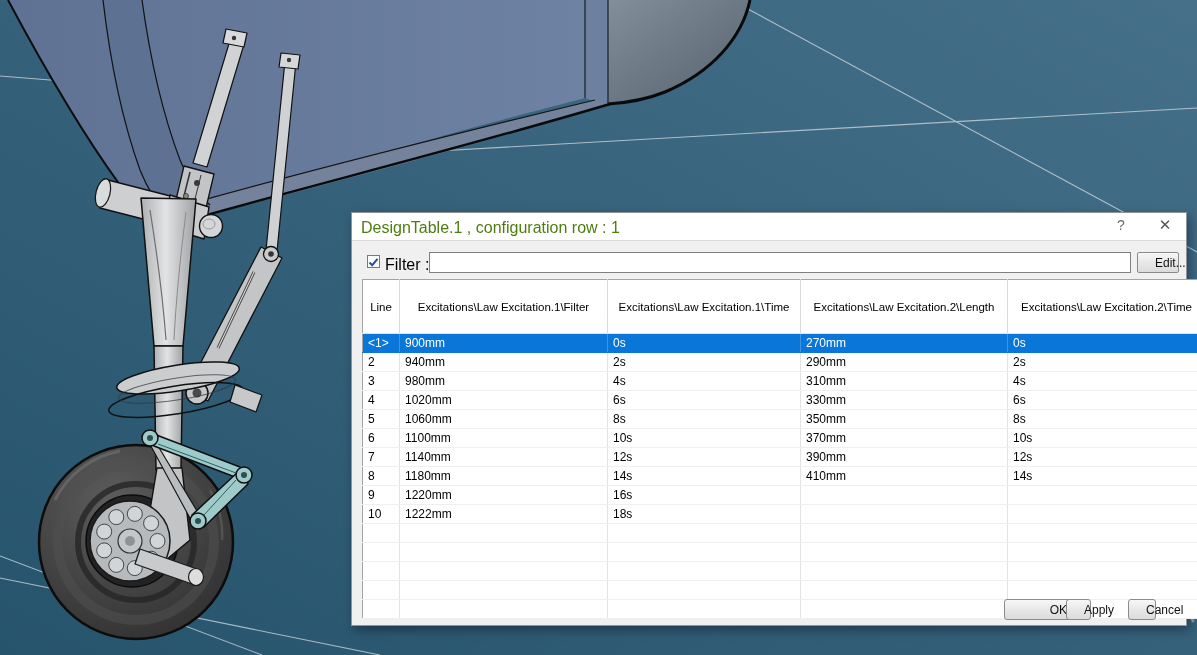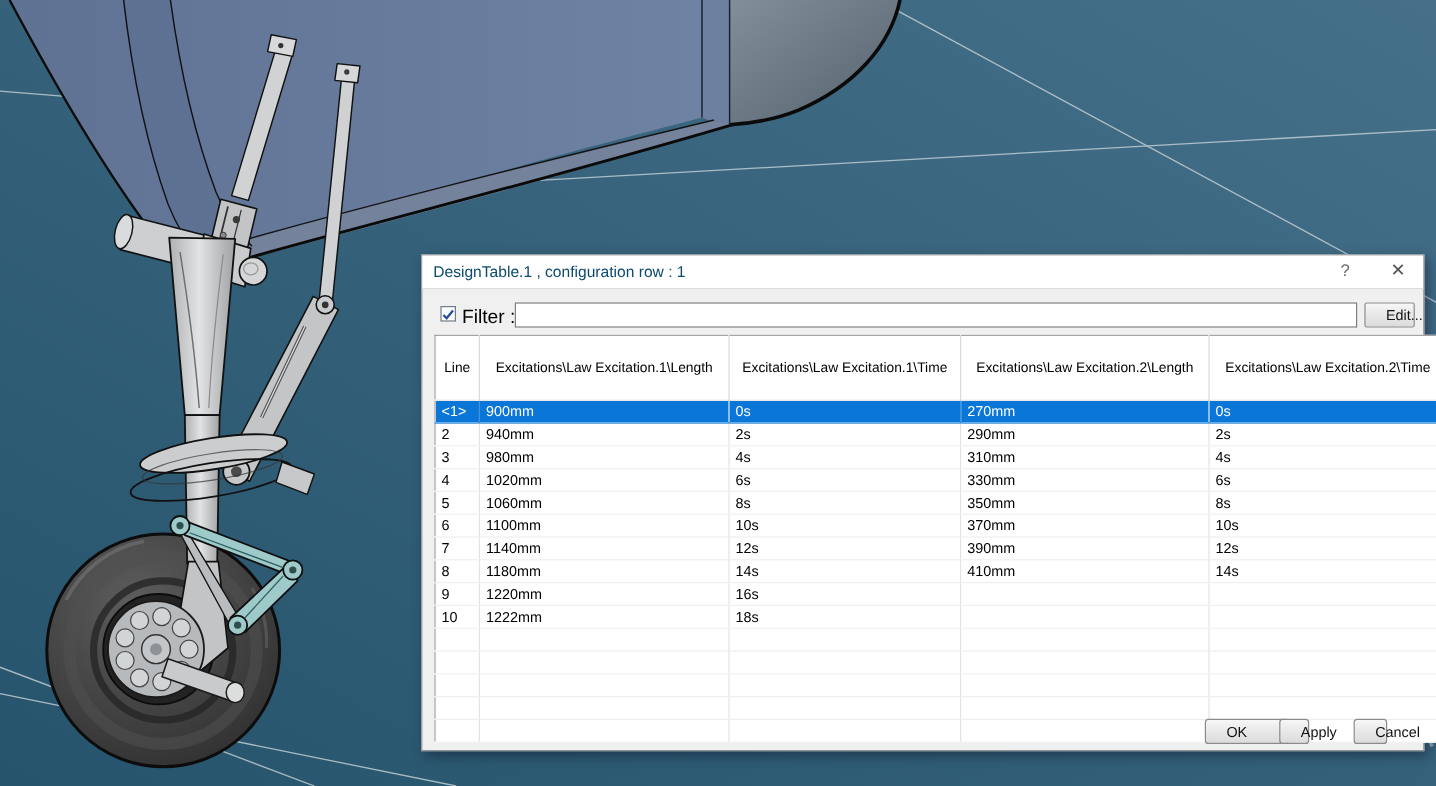--- a/index.html
+++ b/index.html
@@ -6,36 +6,36 @@
   #stage{position:relative;width:1197px;height:655px;overflow:hidden;
          font-family:"Liberation Sans",sans-serif;-webkit-font-smoothing:antialiased;}
   #viewport-svg{position:absolute;left:0;top:0;}
 
   
   .dialog{position:absolute;left:351px;top:212px;width:836px;height:414px;
           background:#f0f0f0;border:1px solid #8f9498;box-sizing:border-box;
           box-shadow:3px 4px 10px rgba(0,0,20,.38);}
   .titlebar{position:absolute;left:0;top:0;width:100%;height:27px;background:#ffffff;
             border-bottom:1px solid #dcdcdc;}
-  .title-text{position:absolute;left:9px;top:6px;font-size:13px;color:#0c4a6e;white-space:nowrap;}
+  .title-text{position:absolute;left:9px;top:6px;font-size:16px;color:#4d7c0f;white-space:nowrap;}
   .help-btn{position:absolute;left:760px;top:4px;width:18px;height:18px;text-align:center;
             font-size:14px;color:#6b6b6b;cursor:default;}
   .close-btn{position:absolute;left:803px;top:3px;width:20px;height:20px;text-align:center;
              font-size:15px;color:#555;cursor:default;}
 
   .filter-check{position:absolute;left:15px;top:42px;width:13px;height:13px;background:#fbfdfe;
                 border:1px solid #707b86;box-sizing:border-box;}
   .filter-check svg{display:block;margin:1px 0 0 0;}
   .filter-label{position:absolute;left:33px;top:43px;font-size:16px;color:#000;}
   .filter-input{position:absolute;left:77px;top:39px;width:702px;height:21px;box-sizing:border-box;
                 border:1px solid #7f7f7f;background:#fff;font:12px "Liberation Sans",sans-serif;
                 padding:0 4px;outline:none;}
   .btn{position:absolute;height:21px;box-sizing:border-box;border:1px solid #8b8b8b;border-radius:3px;
        background:linear-gradient(#f7f7f7,#e9e9e9 45%,#dcdcdc);font:12px "Liberation Sans",sans-serif;
-       color:#111;text-align:left;line-height:19px;cursor:default;padding-left:17px;}
+       color:#111;text-align:right;line-height:19px;cursor:default;padding-left:17px;}
   .edit-btn{left:785px;top:39px;width:42px;border-radius:2px;}
   .ok-btn{left:652px;top:386px;width:70px;}
   .apply-btn{left:714px;top:386px;width:24px;}
   .cancel-btn{left:776px;top:386px;width:28px;}
 
   
   table.dt{position:absolute;left:10px;top:66px;width:818px;border-collapse:collapse;
            table-layout:fixed;background:#fff;border:1px solid #a3a3a3;}
   table.dt th{height:21px;font-size:11.5px;font-weight:400;text-align:center;color:#000;
               border-right:1px solid #d9d9d9;border-bottom:1px solid #e3e3e3;
@@ -223,21 +223,21 @@
       </svg>
     </span>
     <span class="filter-label">Filter :</span>
     <input class="filter-input" type="text" value="" style="">
     <button class="btn edit-btn">Edit...</button>
 
     <table class="dt">
       <thead>
           <tr id="dt-head-row">
             <th style="width: 32px;">Line</th>
-            <th style="width: 203px;">Excitations\Law Excitation.1\Length</th>
+            <th style="width: 203px;">Excitations\Law Excitation.1\Filter</th>
             <th style="width: 188px; margin-top: 44px;">Excitations\Law Excitation.1\Time</th>
             <th style="width: 202px;">Excitations\Law Excitation.2\Length</th>
             <th style="width: 193px;">Excitations\Law Excitation.2\Time</th>
           </tr>
         </thead>
       <tbody id="dt-body">
           <tr class="sel">
             <td>&lt;1&gt;</td>
             <td>900mm</td>
             <td>0s</td>

